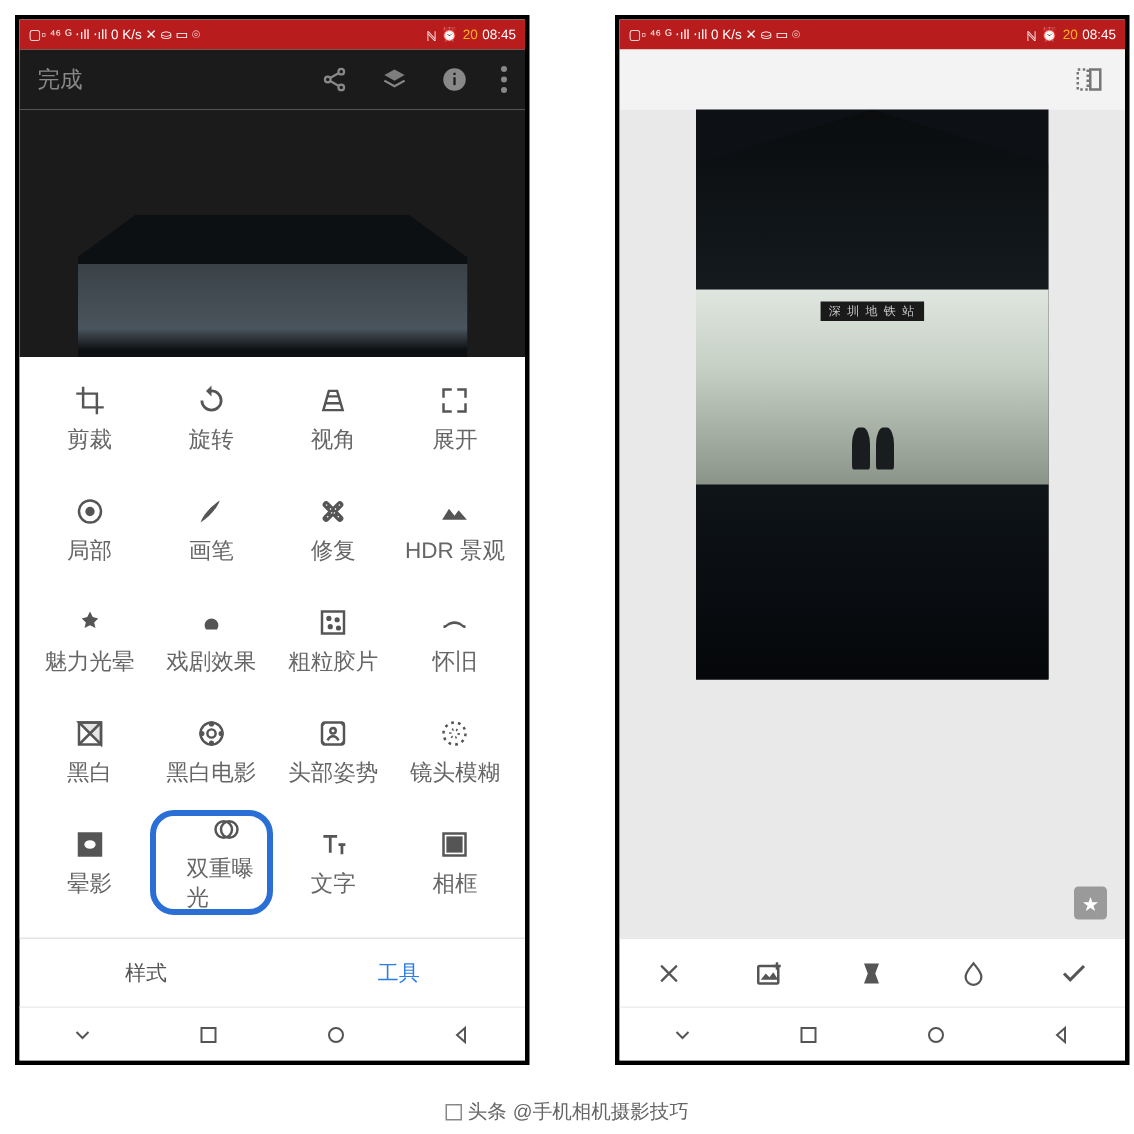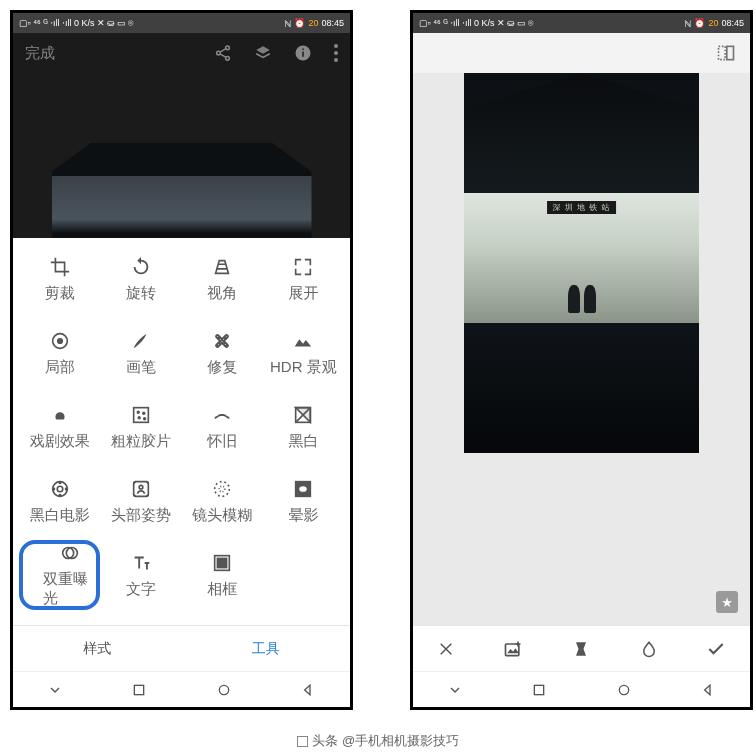--- a/index.html
+++ b/index.html
@@ -16,21 +16,21 @@
     border: 3px solid #000;
     background: #fff;
     overflow: hidden;
     display: flex; flex-direction: column;
   }
   .phone.left { left: 10px; top: 10px; }
   .phone.right { left: 410px; top: 10px; }
 
   
   .statusbar {
-    height: 20px; background: #404040; color: #fff;
+    height: 20px; background: #b91c1c; color: #fff;
     font-size: 9px; display: flex; align-items: center;
     padding: 0 6px; justify-content: space-between;
   }
   .statusbar .sb-left, .statusbar .sb-right { display:flex; gap:3px; align-items:center; }
   .sb-right .batt { color:#ffb020; }
 
   
   .overlay-dark {
     background:#1b1b1b; color:#aaa;
     display:flex; align-items:center; padding:0 12px;
@@ -259,20 +259,29 @@
       <div class="tool">
         <span class="ticon">
           <svg width="22" height="22" viewBox="0 0 24 24" fill="#555">
             <path d="M3 18l5-8 4 5 3-4 6 7z"></path>
           </svg>
         </span>
         <span>HDR 景观</span>
       </div>
       <div class="tool">
         <span class="ticon">
+          <svg width="22" height="22" viewBox="0 0 24 24" fill="none" stroke="#555" stroke-width="1.8">
+            <path d="M12 4l2 4 4 1-3 3 1 4-4-2-4 2 1-4-3-3 4-1z" fill="#555" stroke="none"></path>
+            <path d="M12 2v-0M5 5l0 0M19 5l0 0" stroke-width="2"></path>
+          </svg>
+        </span>
+        <span>魅力光晕</span>
+      </div>
+      <div class="tool">
+        <span class="ticon">
           <svg width="22" height="22" viewBox="0 0 24 24" fill="#555">
             <path d="M7 14a5 5 0 0110 0 4 4 0 01-1 3H8a4 4 0 01-1-3z"></path>
           </svg>
         </span>
         <span>戏剧效果</span>
       </div>
       <div class="tool">
         <span class="ticon">
           <svg width="22" height="22" viewBox="0 0 24 24" fill="none" stroke="#555" stroke-width="1.8">
             <rect x="4" y="4" width="16" height="16"></rect>

